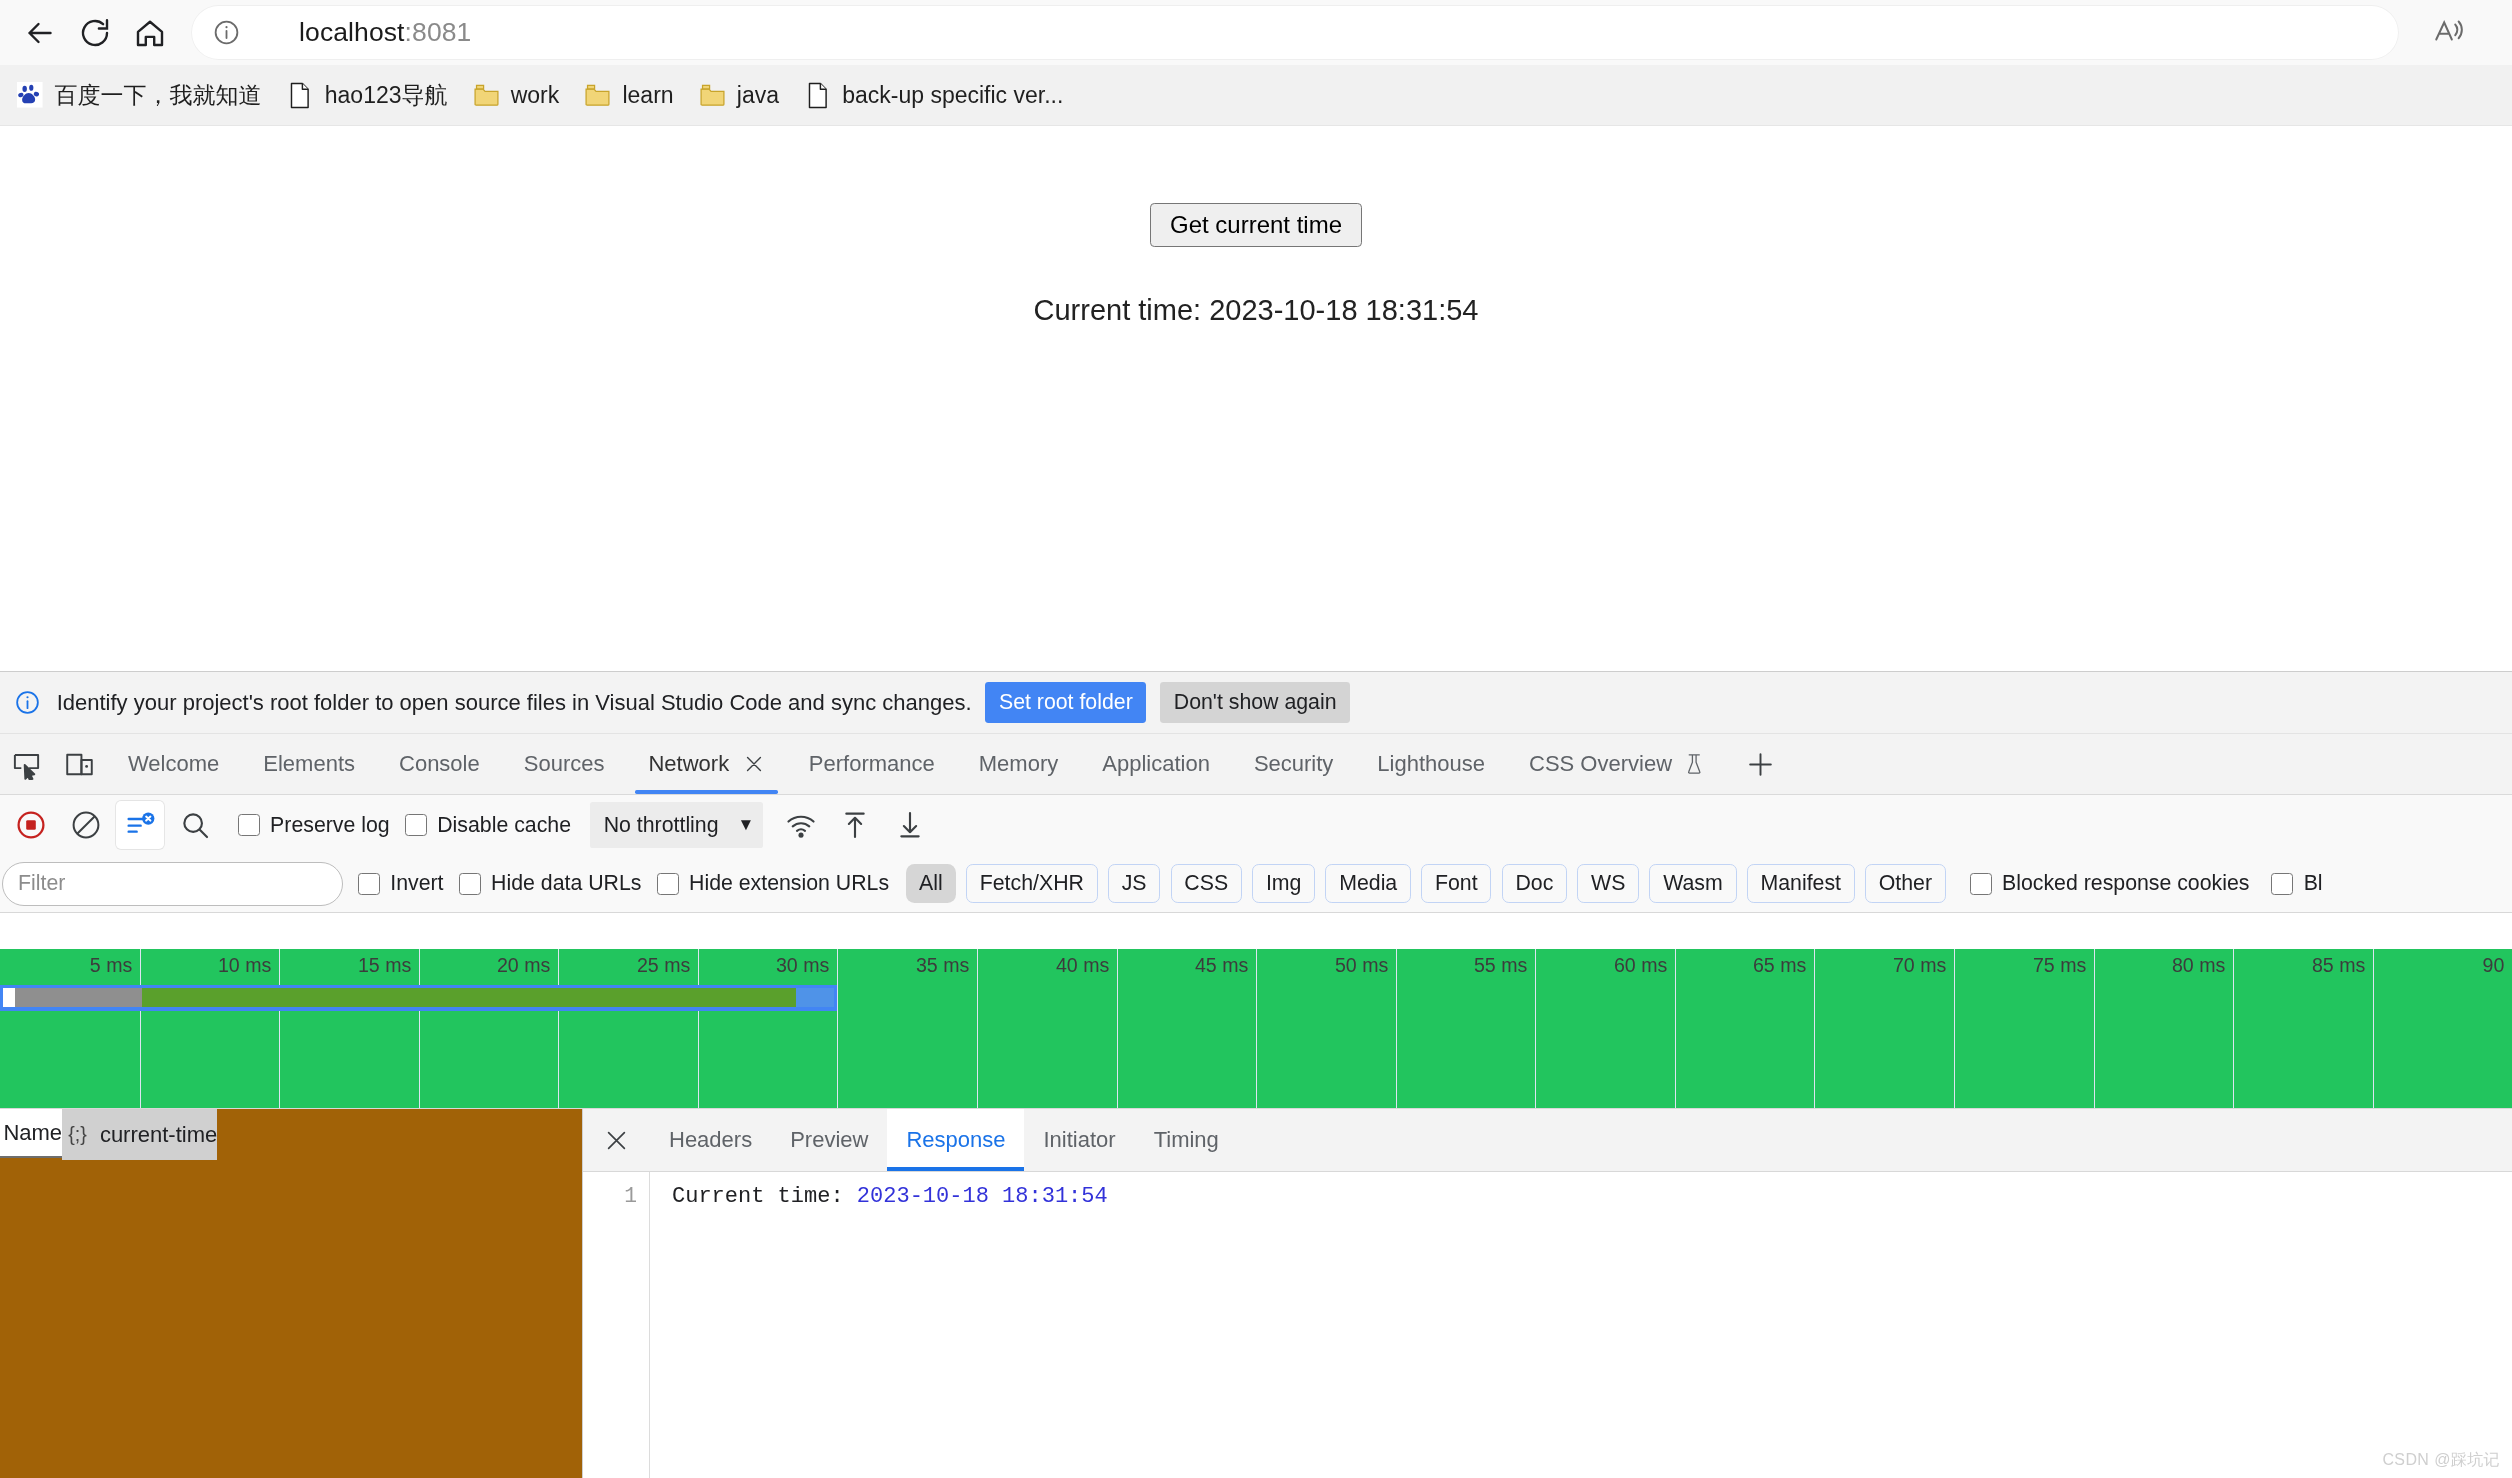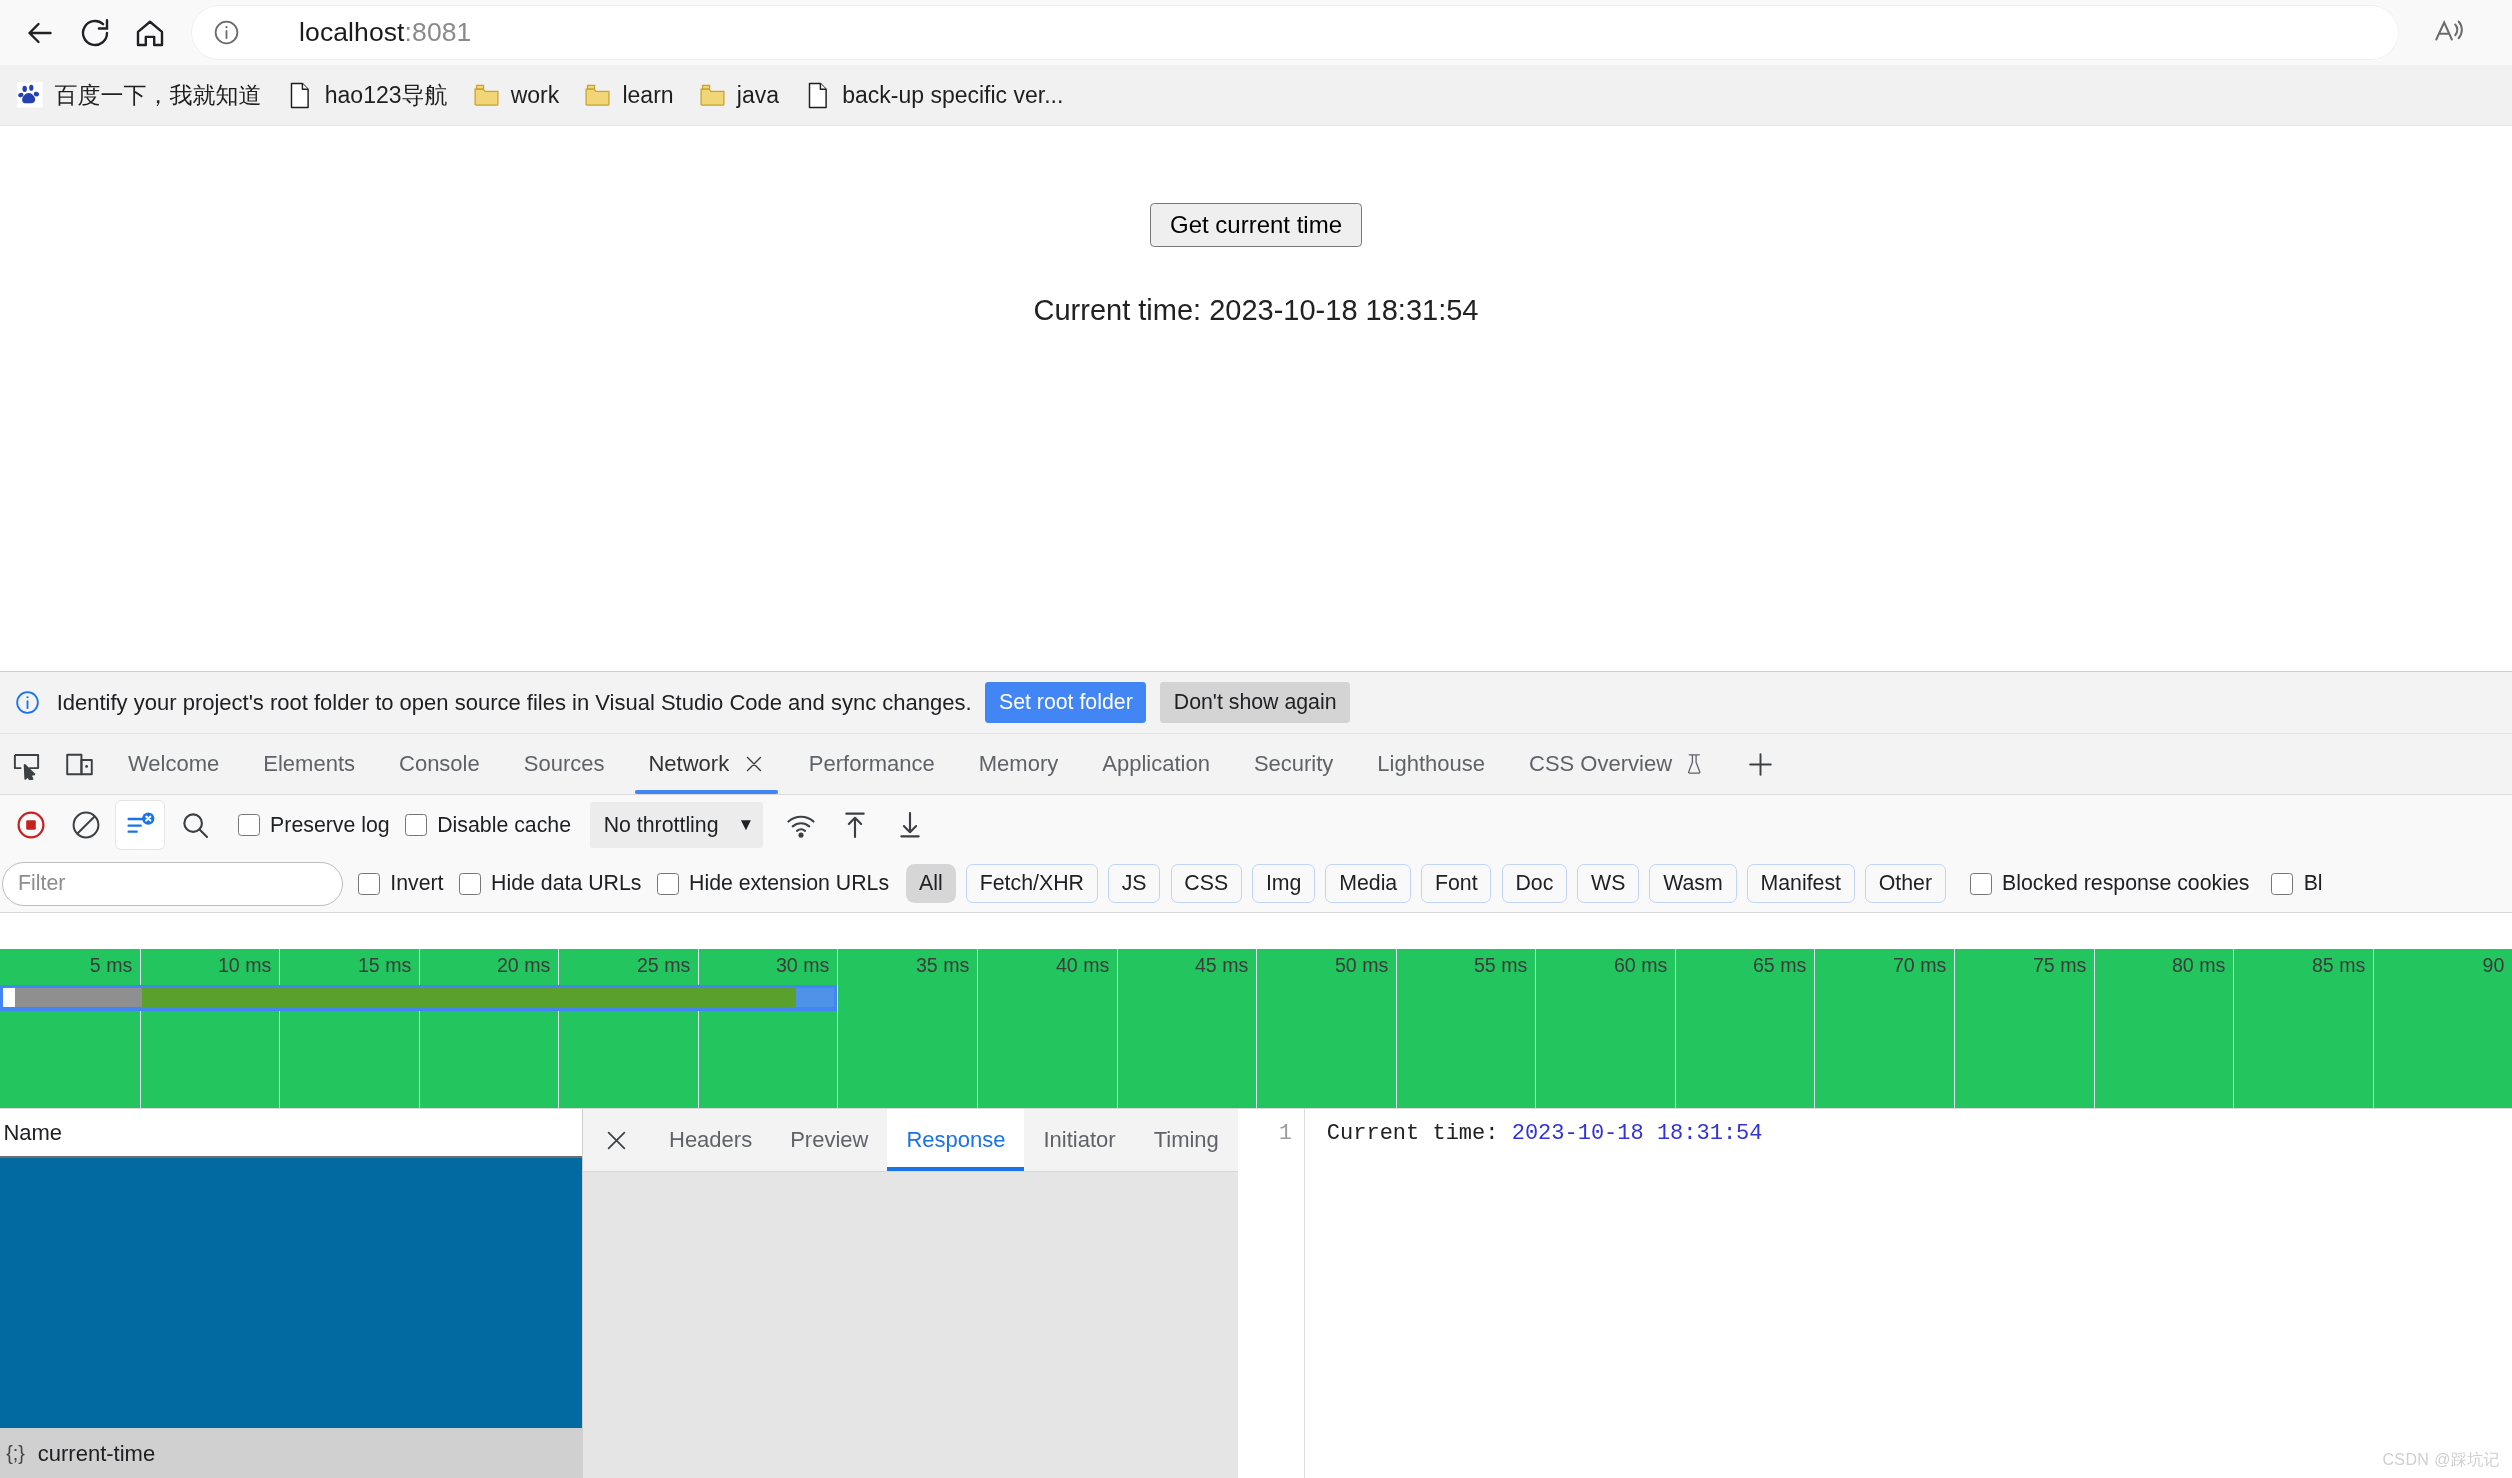--- a/index.html
+++ b/index.html
@@ -283,45 +283,44 @@
   }
   .ov-band .seg-gray { position:absolute; left:0; top:0; bottom:0; background:#8f8f8f; }
   .ov-band .seg-green { position:absolute; top:0; bottom:0; background:#5aa02c; }
   .ov-band .seg-blue { position:absolute; top:0; bottom:0; background:#4f93e8; }
 
   
   .nw-body { flex: 1 1 auto; display: flex; min-height: 0; }
   .req-list {
     width: 583px; flex: 0 0 auto;
     border-right: 0.9px solid #cfcfcf;
-    display: flex; flex-direction: column;
-    background: #0369a1;
+    display: flex; 
+    background: #a16207;
     min-height: 0;
-    justify-content: space-between;
   }
   .req-head {
     height: 49px;
     display: flex; align-items: center;
     font-size: 22px; color: #202124;
     padding-left: 0;
     border-bottom: 2.6px solid #6e6e6e;
     background:#fff;
   }
   .req-row {
     height: 51px;
     display: flex; align-items: center;
     font-size: 22px; color: #202124;
     background: #d0d0d0;
     padding-left: 0;
   }
   .req-row .ico { width: 31px; display:flex; align-items:center;
     justify-content:center; flex:0 0 auto; margin-right: 6.8px;
     font-size: 19.6px; color:#444; }
-  .detail-pane { flex: 1 1 auto; display:flex; flex-direction:row;
-    min-width:0; background:#e5e5e5; }
+  .detail-pane { flex: 1 1 auto; display:flex; flex-direction:column;
+    min-width:0; background:#0f172a; }
   .detail-tabs {
     height: 63px;
     background: #f3f3f3;
     display: flex; align-items: stretch;
     border-bottom: 0.9px solid #d8d8d8;
     flex: 0 0 auto;
   }
   .dt-x { width: 67px; display:flex; align-items:center; justify-content:center; }
   .d-tab {
     display:flex; align-items:center; justify-content:center;

